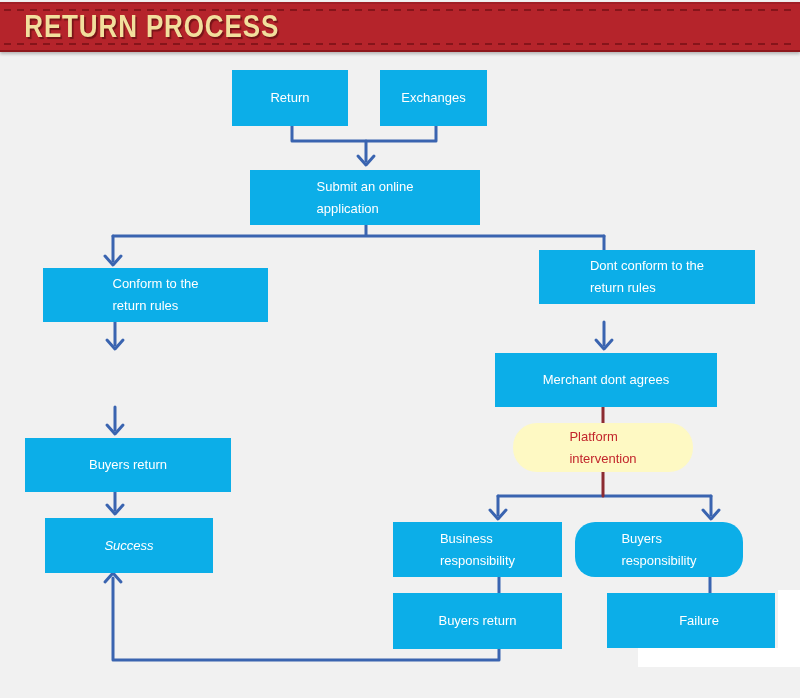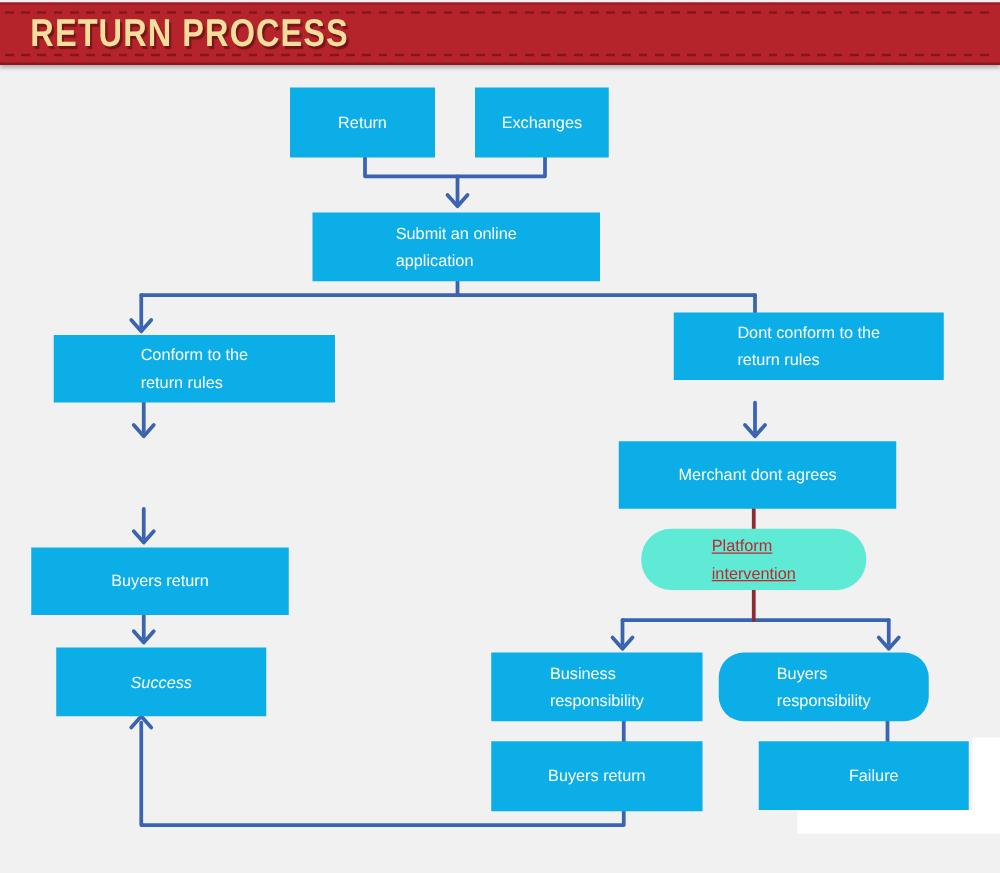--- a/index.html
+++ b/index.html
@@ -56,24 +56,23 @@
     font-size:13px;
     line-height:22px;
     display:flex;
     align-items:center;
     justify-content:center;
     text-align:left;
     white-space:pre-line;
     box-sizing:border-box;
   }
   .node.highlight{
-    background:#5eead4;
+    background:#fef9c3;
     color:#c2262c;
     border-radius:24px;
-    text-decoration:underline;
   }
   
   svg.connectors{
     position:absolute;
     left:0; top:0;
   }
   
   .white-patch{
     position:absolute;
     background:#ffffff;

